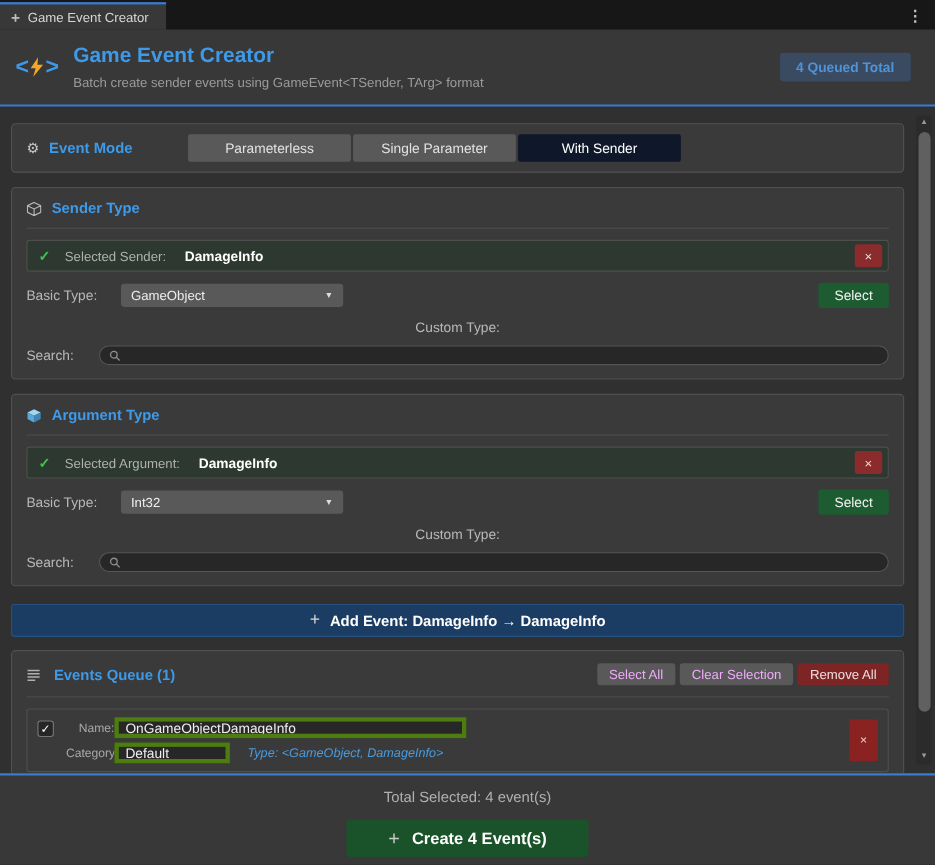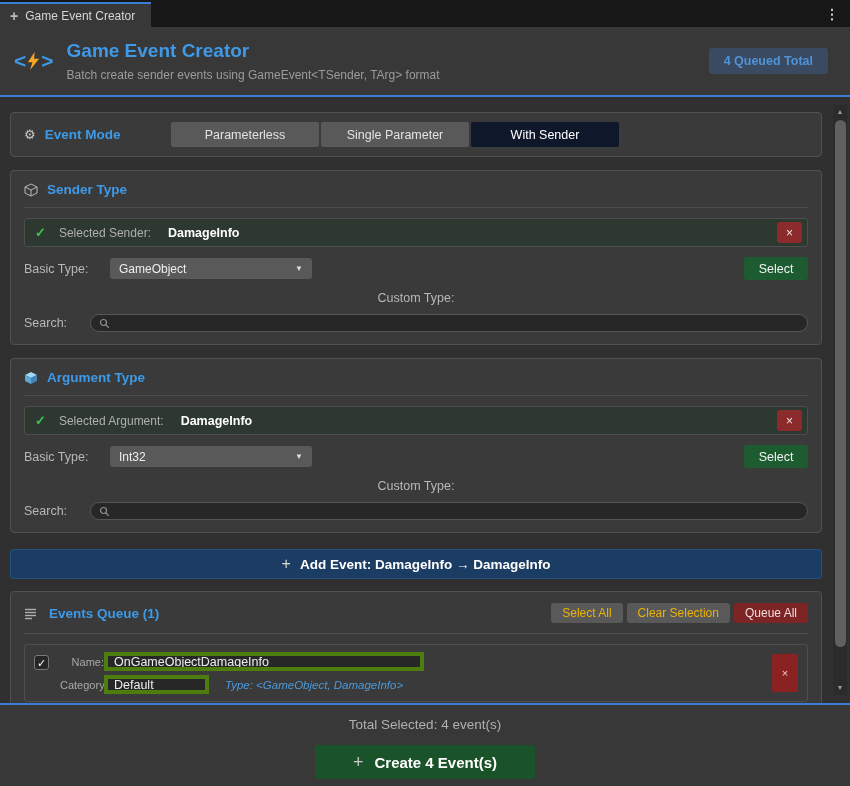--- a/index.html
+++ b/index.html
@@ -119,21 +119,21 @@
     display:flex; align-items:center; justify-content:center; gap:9px;
     color:#ffffff; font-weight:bold; font-size:13.5px; cursor:pointer;
   }
   .add-plus { color:#d8d8d8; font-size:16px; font-weight:normal; }
   
   .queue-section { margin-top:12px; height:120px; }
   .queue-head { display:flex; align-items:center; gap:12px; }
   .queue-btns { margin-left:auto; display:flex; gap:4px; }
   .q-btn {
     height:20px; padding:0 11px; background:#595959; border-radius:3px;
-    font-size:12px; color:#eab308; display:flex; align-items:center; cursor:pointer;
+    font-size:12px; color:#f0abfc; display:flex; align-items:center; cursor:pointer;
   }
   .q-btn.danger { background:#7d2424; color:#f0dede; }
   .event-item {
     display:flex; align-items:flex-start;
     border:1px solid #4e4e4e; border-radius:3px;
     padding:7px 9px; margin-top:3px; background:#3a3a3a;
   }
   .checkbox {
     width:15px; height:15px; background:#262626; border:1px solid #787878;
     border-radius:3px; color:#ffffff; font-size:11px; line-height:14px;
@@ -309,21 +309,21 @@
       <svg width="13" height="13" viewBox="0 0 13 13">
         <line x1="1" y1="2.5" x2="12" y2="2.5" stroke="#b0b0b0" stroke-width="1.4"></line>
         <line x1="1" y1="5.5" x2="12" y2="5.5" stroke="#b0b0b0" stroke-width="1.4"></line>
         <line x1="1" y1="8.5" x2="12" y2="8.5" stroke="#b0b0b0" stroke-width="1.4"></line>
         <line x1="1" y1="11.5" x2="8" y2="11.5" stroke="#b0b0b0" stroke-width="1.4"></line>
       </svg>
       <span class="section-title">Events Queue (1)</span>
       <div class="queue-btns">
         <div class="q-btn">Select All</div>
         <div class="q-btn">Clear Selection</div>
-        <div class="q-btn danger">Queue All</div>
+        <div class="q-btn danger">Remove All</div>
       </div>
     </div>
     <div class="divider"></div>
     <div class="event-item">
       <div class="checkbox">✓</div>
       <div class="fields">
         <div class="frow">
           <span class="ev-label">Name:</span>
           <input type="text" class="text-field name-field" value="OnGameObjectDamageInfo" style="">
         </div>

